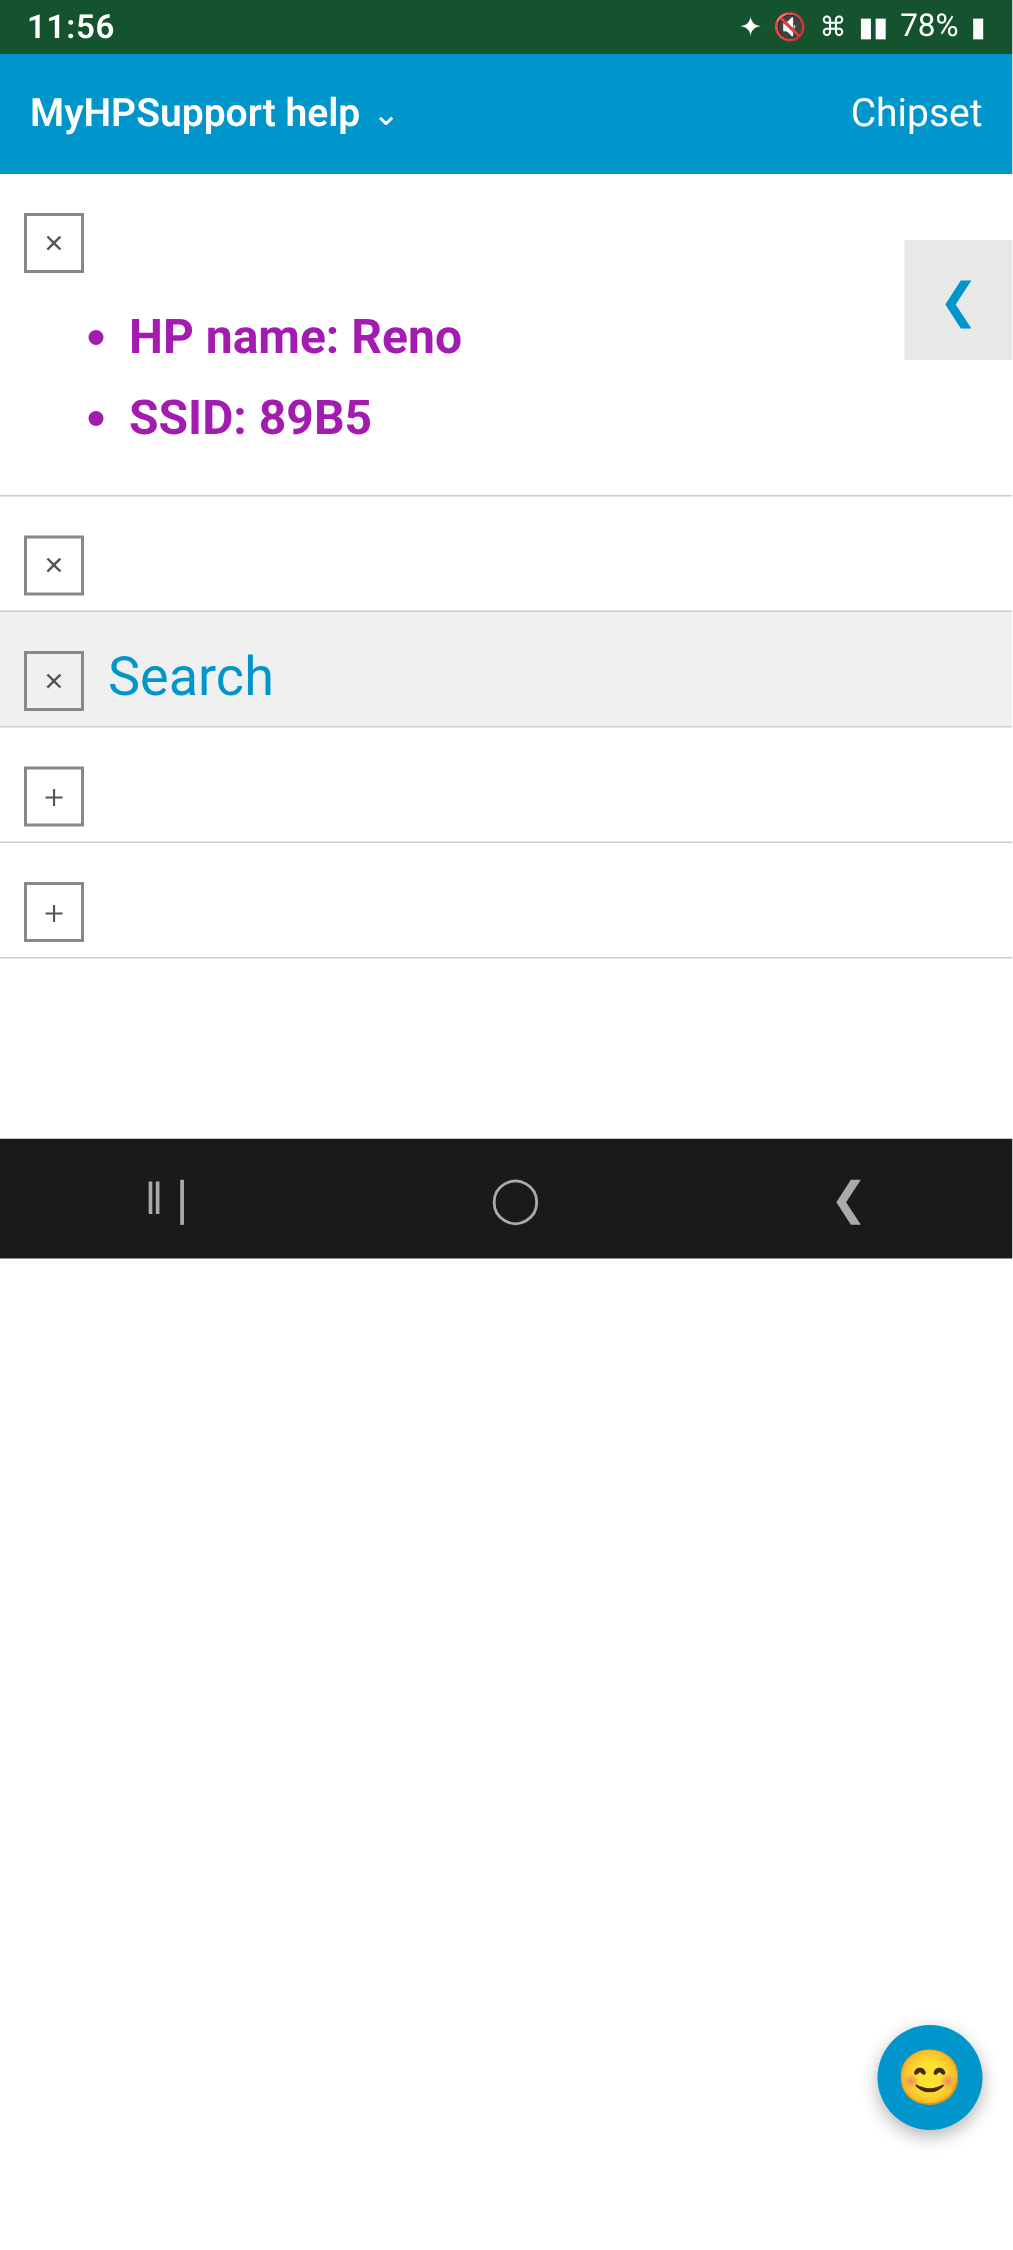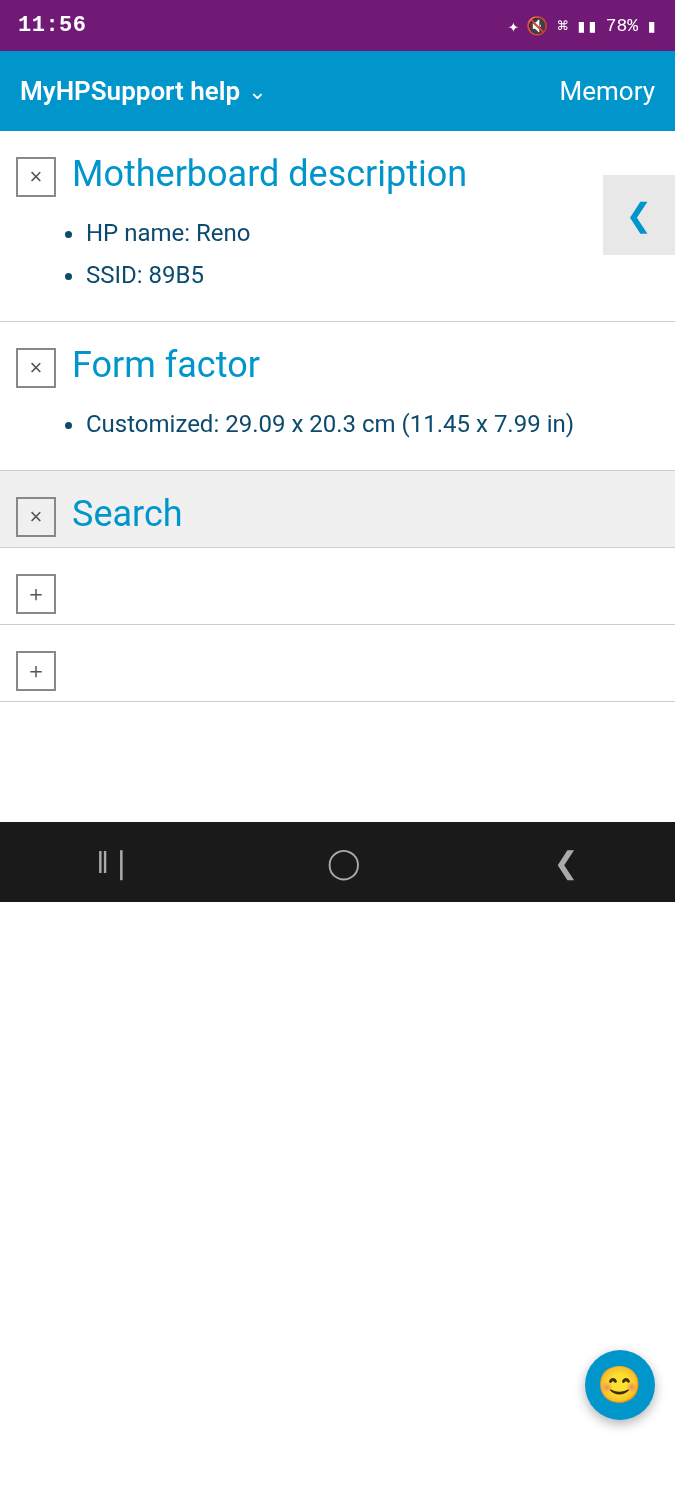--- a/index.html
+++ b/index.html
@@ -9,43 +9,42 @@
       width: 675px;
       min-height: 1500px;
       font-family: 'Roboto', Arial, sans-serif;
       background: #fff;
       display: flex;
       flex-direction: column;
     }
 
     
     .status-bar {
-      background: #701a75;
+      background: #14532d;
       color: #fff;
       display: flex;
       justify-content: space-between;
       align-items: center;
       padding: 6px 18px;
-      height: 51px;
-      flex-shrink: 0;
-      font-family: Liberation Mono, monospace;
+      height: 36px;
+      flex-shrink: 0;
     }
     .status-time {
       font-size: 22px;
       font-weight: 600;
       letter-spacing: 0.5px;
     }
     .status-icons {
       display: flex;
       align-items: center;
       gap: 8px;
       font-size: 18px;
     }
     .battery-text {
-      font-size: 18px;
+      font-size: 21px;
     }
 
     
     .header {
       background: #0096cc;
       display: flex;
       align-items: center;
       justify-content: space-between;
       padding: 0 20px;
       height: 80px;
@@ -121,24 +120,25 @@
     .section-body {
       padding: 8px 20px 22px 76px;
     }
 
     .section-body ul {
       list-style: disc;
       padding-left: 10px;
     }
 
     .section-body ul li {
-      font-size: 24px;
-      color: #0c4a6e;
+      font-size: 32px;
+      color: #a21caf;
       line-height: 1.5;
       margin-bottom: 6px;
+      font-weight: bold;
     }
 
     
     .back-btn-container {
       position: absolute;
       top: 44px;
       right: 0;
       width: 72px;
       height: 80px;
       background: #e8e8e8;
@@ -210,52 +210,45 @@
     <span class="battery-text">78%</span>
     <span>▮</span>
   </div>
 </div>
 
 <div class="header" style="position:relative;gap:44px;">
   <div class="header-title-area">
     <span class="header-title">MyHPSupport help</span>
     <span class="header-chevron">⌄</span>
   </div>
-  <span class="header-search">Memory</span>
+  <span class="header-search">Chipset</span>
 </div>
 
 <div style="position:relative;">
   <div class="back-btn-container">
     <span class="back-chevron">❮</span>
   </div>
 
   <div class="content">
 
     <div class="section">
       <div class="first-section-header">
         <button class="toggle-btn">×</button>
-        <span class="section-title">Motherboard description</span>
       </div>
       <div class="section-body">
         <ul>
           <li>HP name: Reno</li>
           <li>SSID: 89B5</li>
         </ul>
       </div>
     </div>
 
     <div class="section">
       <div class="section-header">
         <button class="toggle-btn">×</button>
-        <span class="section-title">Form factor</span>
-      </div>
-      <div class="section-body">
-        <ul>
-          <li>Customized: 29.09 x 20.3 cm (11.45 x 7.99 in)</li>
-        </ul>
       </div>
     </div>
 
     <div class="section">
       <div class="section-header highlighted">
         <button class="toggle-btn">×</button>
         <span class="section-title">Search</span>
       </div>
     </div>
 

